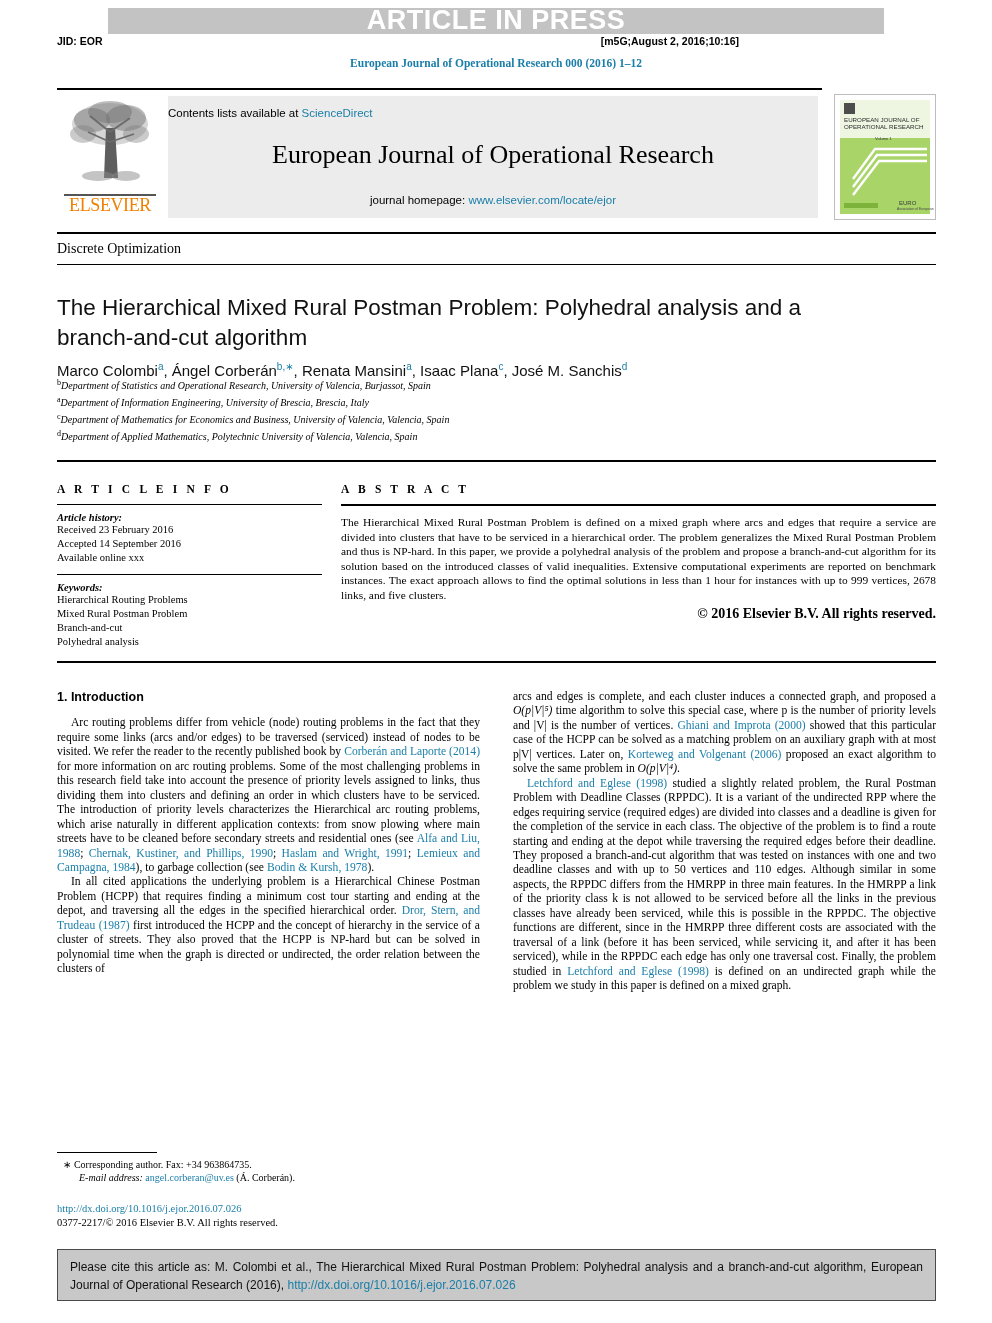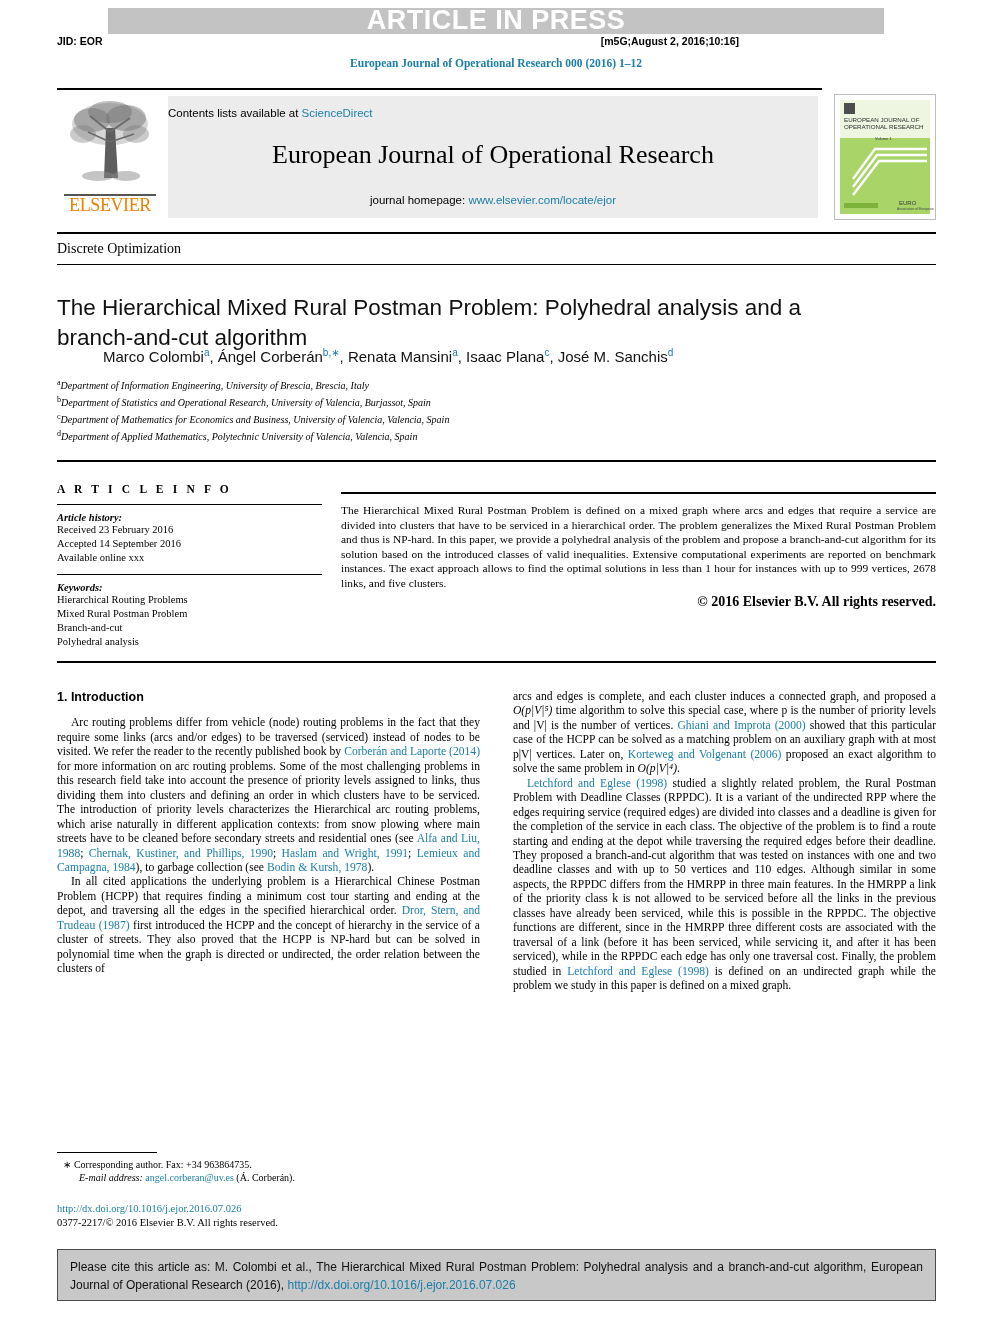--- a/index.html
+++ b/index.html
@@ -142,26 +142,25 @@
   .art-title {
     position: absolute; left: 57px; top: 278px;
     width: 800px;
     font-family: "Liberation Sans", sans-serif;
     font-size: 22.5px;
     line-height: 30px;
     font-weight: normal;
     color: #111;
   }
   .authors {
-    position: absolute; left: 57px; top: 347px;
+    position: absolute; left: 57px; top: 361px;
     width: 880px;
     font-family: "Liberation Sans", sans-serif;
     font-size: 15px;
     color: #111;
-    margin-left: 46px;
   }
   .authors sup { font-size: 10px; color: #1a7ea8; vertical-align: super; }
   .affils {
     position: absolute; left: 57px; top: 376px;
     width: 880px;
     font-family: "Liberation Serif", serif;
     font-style: italic;
     font-size: 10px;
     line-height: 13.6px;
   }
@@ -341,22 +340,22 @@
       <text x="62" y="115" font-family="Liberation Sans, sans-serif" font-size="3.4" fill="#4a4a4a">Association of European</text>
     </svg>
   </div>
 
   <div class="title-rule-top"></div>
   <div class="section-cat">Discrete Optimization</div>
   <div class="title-rule-sub"></div>
   <h1 class="art-title">The Hierarchical Mixed Rural Postman Problem: Polyhedral analysis and a branch-and-cut algorithm</h1>
   <div class="authors">Marco Colombi<sup>a</sup>, Ángel Corberán<sup>b,∗</sup>, Renata Mansini<sup>a</sup>, Isaac Plana<sup>c</sup>, José M. Sanchis<sup>d</sup></div>
   <div class="affils">
+    <div><sup>b</sup><span>Department of Statistics and Operational Research, University of Valencia, Burjassot, Spain</span></div>
     <div><sup>a</sup><span>Department of Information Engineering, University of Brescia, Brescia, Italy</span></div>
-    <div><sup>b</sup><span>Department of Statistics and Operational Research, University of Valencia, Burjassot, Spain</span></div>
     <div><sup>c</sup><span>Department of Mathematics for Economics and Business, University of Valencia, Valencia, Spain</span></div>
     <div><sup>d</sup><span>Department of Applied Mathematics, Polytechnic University of Valencia, Valencia, Spain</span></div>
   </div>
 
   <div class="ia-rule-top"></div>
 
   <div class="info-col">
     <div class="sec-head">A R T I C L E    I N F O</div>
     <div class="hair"></div>
     <div class="info-lab">Article history:</div>
@@ -365,20 +364,21 @@
     <div class="info-line">Available online xxx</div>
     <div class="hair2"></div>
     <div class="info-lab">Keywords:</div>
     <div class="info-line">Hierarchical Routing Problems</div>
     <div class="info-line">Mixed Rural Postman Problem</div>
     <div class="info-line">Branch-and-cut</div>
     <div class="info-line">Polyhedral analysis</div>
   </div>
 
   <div class="abs-col">
+    <div class="sec-head">A B S T R A C T</div>
     <div class="abstract-rule"></div>
     <div class="abstract-text">The Hierarchical Mixed Rural Postman Problem is defined on a mixed graph where arcs and edges that require a service are divided into clusters that have to be serviced in a hierarchical order. The problem generalizes the Mixed Rural Postman Problem and thus is NP-hard. In this paper, we provide a polyhedral analysis of the problem and propose a branch-and-cut algorithm for its solution based on the introduced classes of valid inequalities. Extensive computational experiments are reported on benchmark instances. The exact approach allows to find the optimal solutions in less than 1 hour for instances with up to 999 vertices, 2678 links, and five clusters.</div>
     <div class="copyright">© 2016 Elsevier B.V. All rights reserved.</div>
   </div>
 
   <div class="ia-rule-bot"></div>
 
   <div class="bodycols">
 
     <div class="col left">

